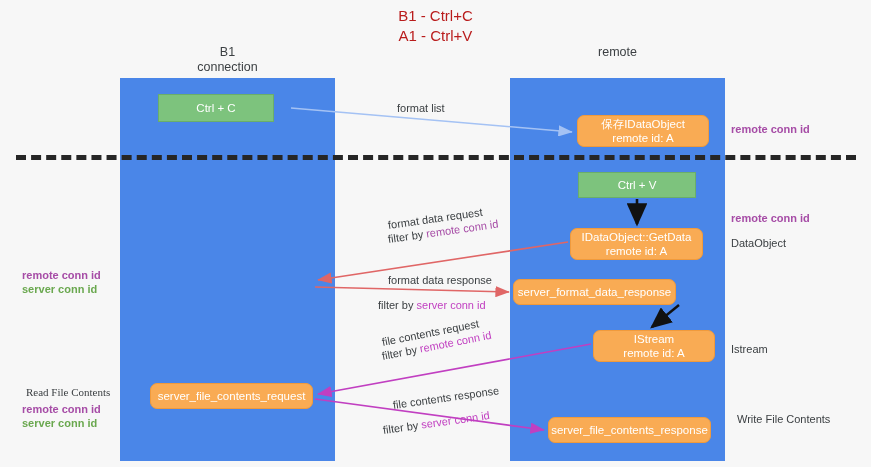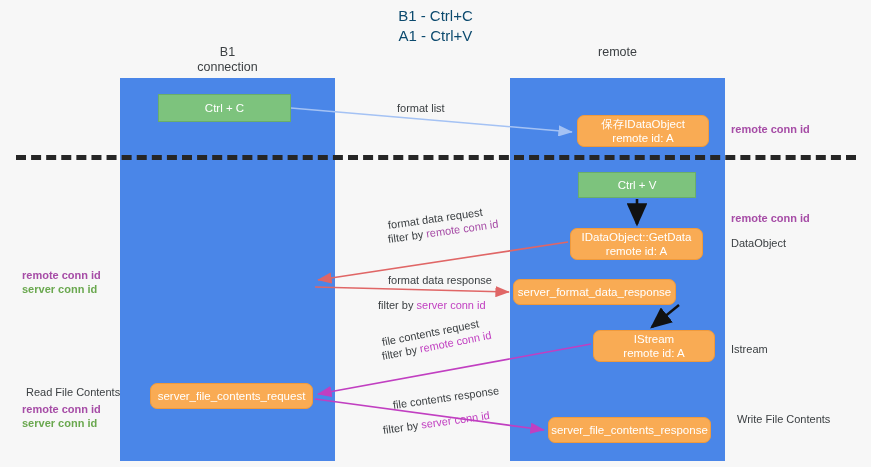--- a/index.html
+++ b/index.html
@@ -21,21 +21,21 @@
   }
   .abs { position: absolute; }
 
   
   #title {
     left: 0; top: 6px;
     width: 871px;
     text-align: center;
     font-size: 15px;
     line-height: 20px;
-    color: #0c4a6e;
+    color: #b91c1c;
   }
   #title div { white-space: pre; }
 
   
   .col-head {
     text-align: center;
     font-size: 12.5px;
     line-height: 15px;
     color: #3c4043;
   }
@@ -66,21 +66,21 @@
     color: #ffffff;
     font-size: 11.5px;
     line-height: 14px;
     text-align: center;
     border: 1px solid rgba(0,0,0,0.10);
   }
   .node.green  { background: #7dc37d; border-color: #6aae6a; }
   .node.orange { background: #f9ab54; border-color: #f09a3c; border-radius: 7px; }
   .node .l2 { font-weight: normal; }
 
-  #n-ctrlc  { left: 158px; top: 94px;  width: 133px; height: 28px; }
+  #n-ctrlc  { left: 158px; top: 94px;  width: 116px; height: 28px; }
   #n-save   { left: 577px; top: 115px; width: 132px; height: 32px; }
   #n-ctrlv  { left: 578px; top: 172px; width: 118px; height: 26px; }
   #n-getdata{ left: 570px; top: 228px; width: 133px; height: 32px; }
   #n-sfreq  { left: 150px; top: 268px; width: 163px; height: 26px; }
   #n-sfresp { left: 513px; top: 279px; width: 163px; height: 26px; }
   #n-istream{ left: 593px; top: 330px; width: 122px; height: 32px; }
   #n-sfcreq { left: 150px; top: 383px; width: 163px; height: 26px; }
   #n-sfcresp{ left: 548px; top: 417px; width: 163px; height: 26px; }
 
   
@@ -119,21 +119,21 @@
   #t-fdresp { left: 388px; top: 273px; }
   #t-fdresp2{ left: 378px; top: 298px; }
 
   #t-fcreq  { left: 382px; top: 335px; }
   #t-fcreq2 { left: 382px; top: 349px; }
   #t-fcresp { left: 393px; top: 398px; }
   #t-fcresp2{ left: 383px; top: 423px; }
 
   #t-left-1 { left: 22px;  top: 268px; }
   #t-left-2 { left: 22px;  top: 282px; }
-  #t-readfile { left: 26px; top: 385px; }
+  #t-readfile { left: 26px; top: 385px; font-family: Liberation Serif, serif; }
   #t-left-3 { left: 22px;  top: 402px; }
   #t-left-4 { left: 22px;  top: 416px; }
 </style>
 </head>
 <body>
 
 <div id="stage">
 
   <div id="title" class="abs">
     <div>B1 - Ctrl+C</div>

